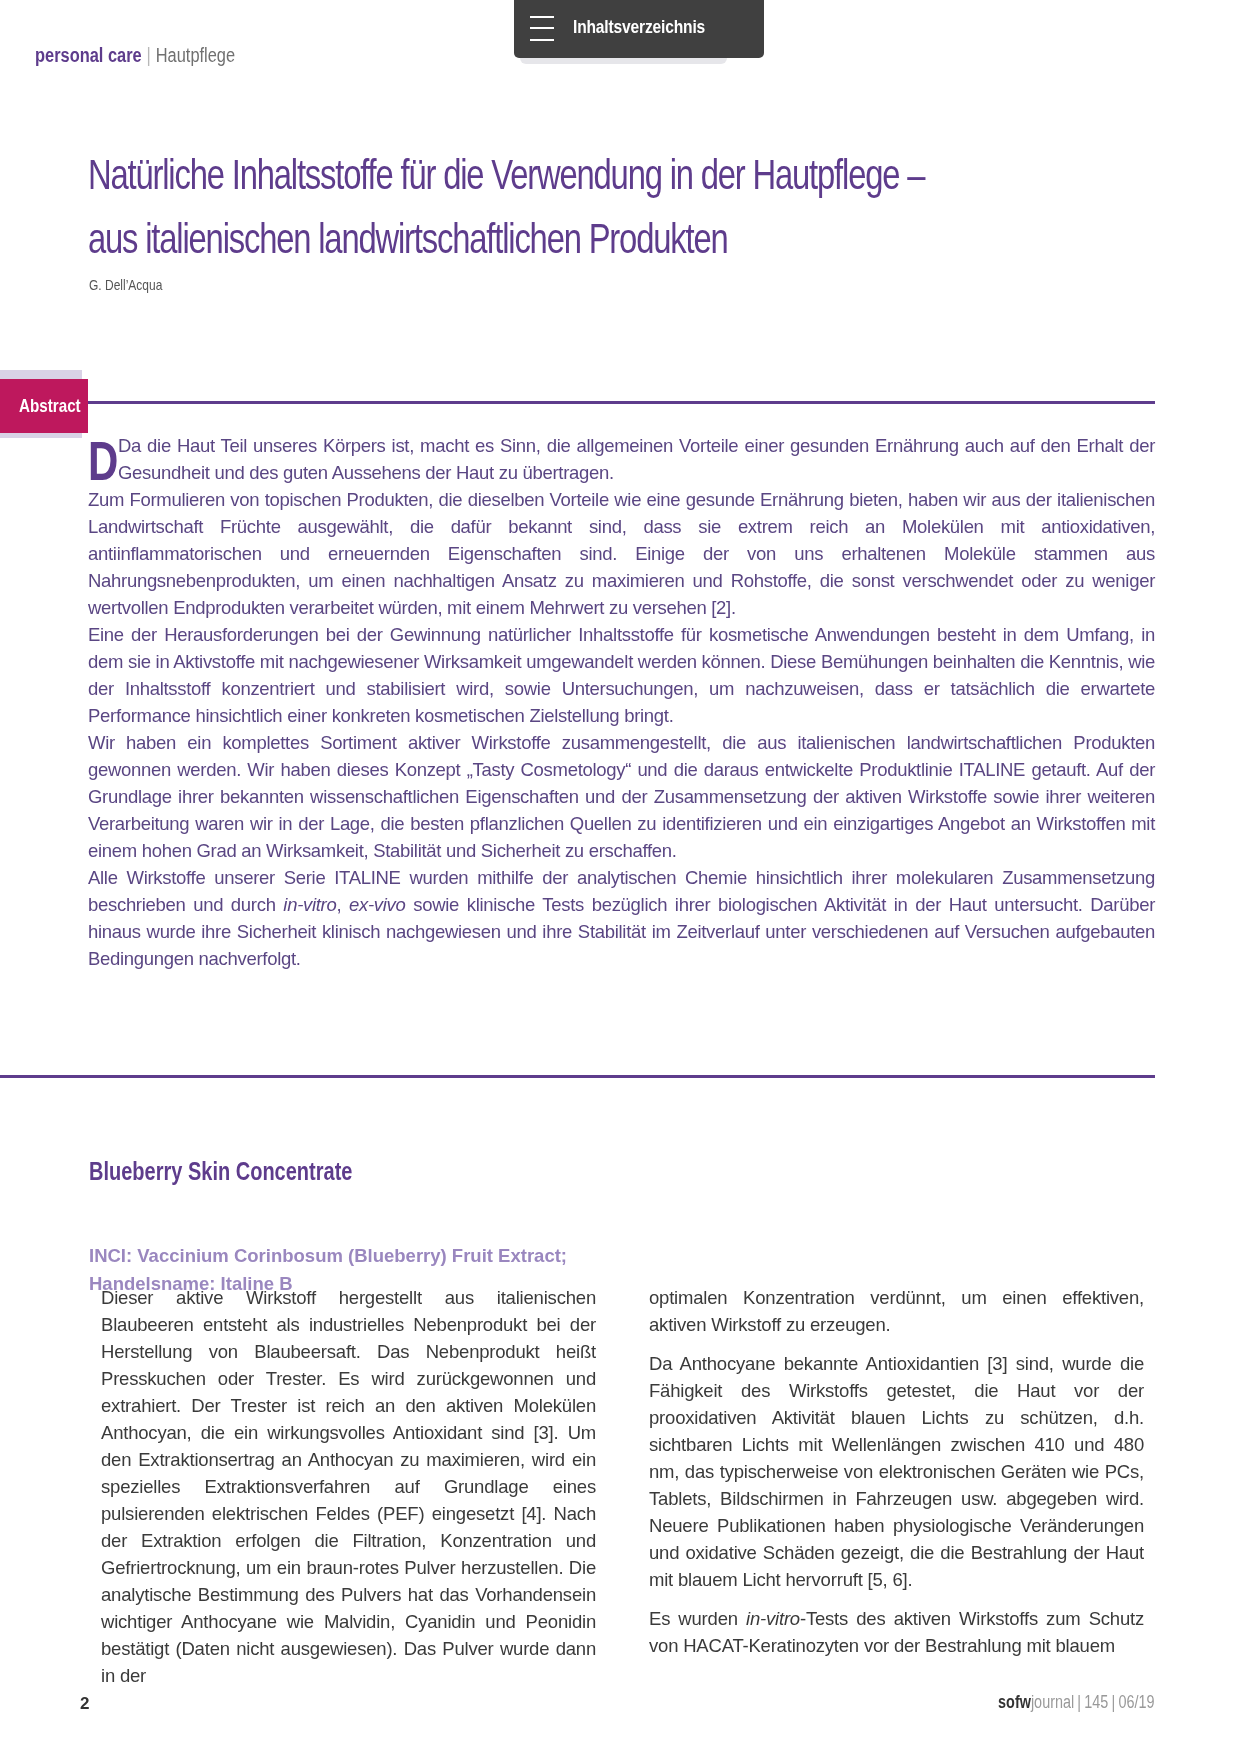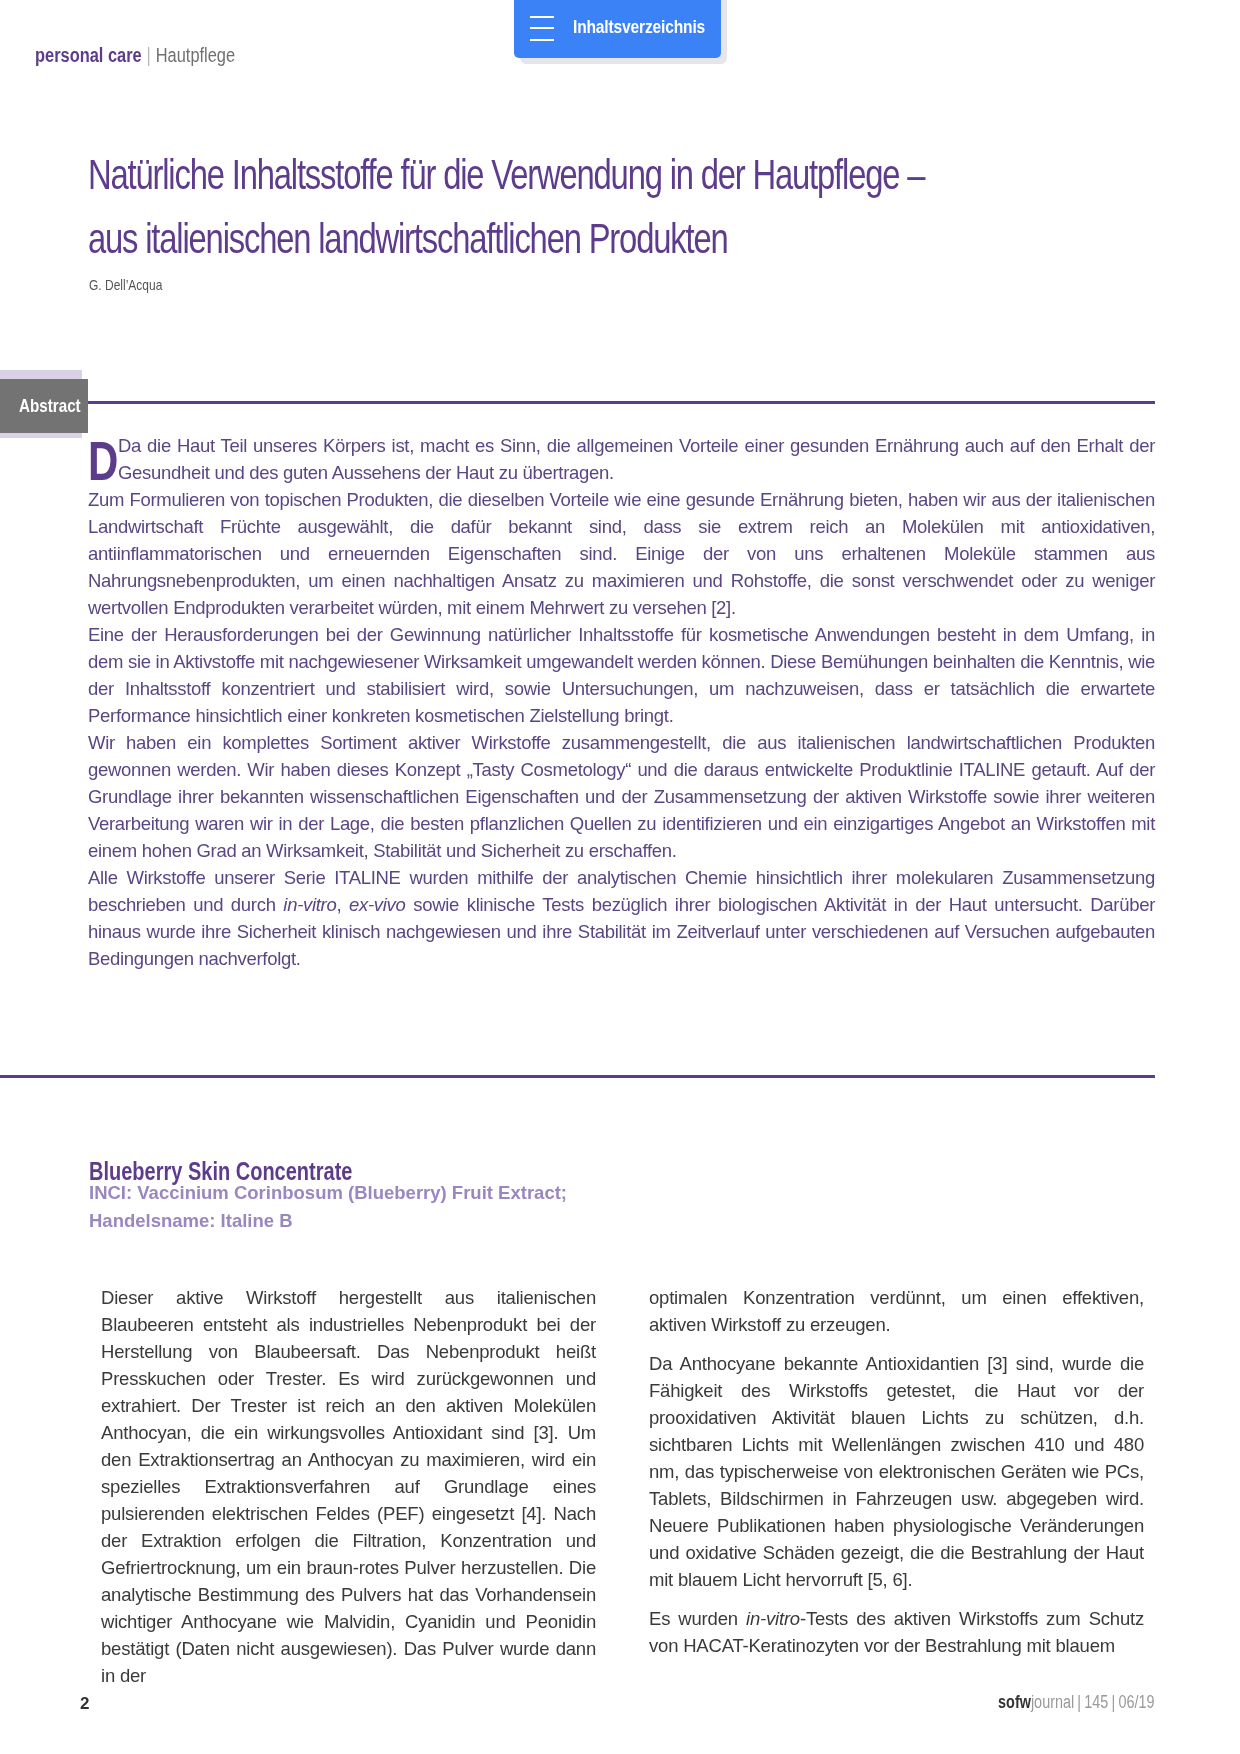--- a/index.html
+++ b/index.html
@@ -4,22 +4,22 @@
   <style>
     * { box-sizing: border-box; margin: 0; padding: 0; }
     html, body { width: 1240px; height: 1754px; background: #ffffff; overflow: hidden; }
     body { position: relative; font-family: "DejaVu Sans", sans-serif; }
 
     .toc-shadow {
       position: absolute; left: 520px; top: 0; width: 207px; height: 64px;
       background: #e6e6ea; border-radius: 0 0 6px 6px;
     }
     .toc-btn {
-      position: absolute; left: 514px; top: 0; width: 207px; height: 58px;
-      background: #3b82f6; border-radius: 0 0 5px 5px;
+      position: absolute; left: 514px; top: 0; width: 250px; height: 58px;
+      background: #404040; border-radius: 0 0 5px 5px;
       display: flex; align-items: center; cursor: pointer;
     }
     .toc-icon { position: absolute; left: 16px; top: 16px; width: 24px; height: 26px; }
     .toc-icon span { position: absolute; left: 0; width: 24px; height: 2px; background: #ffffff; }
     .toc-icon span:nth-child(1) { top: 0; }
     .toc-icon span:nth-child(2) { top: 11px; }
     .toc-icon span:nth-child(3) { top: 23px; }
     .toc-label {
       position: absolute; left: 59px; top: 16px;
       font-family: "Liberation Sans", sans-serif; font-weight: bold; font-size: 19px;
@@ -42,21 +42,21 @@
       transform: scaleX(0.78); transform-origin: left top;
     }
     .title div { white-space: nowrap; }
     .author {
       position: absolute; left: 89px; top: 276px; font-size: 15px; color: #555555;
       font-family: "Liberation Sans", sans-serif; transform: scaleX(0.8); transform-origin: left top;
     }
 
     .abstract-shadow { position: absolute; left: 0; top: 370px; width: 82px; height: 68px; background: #d9d2e6; }
     .abstract-tab {
-      position: absolute; left: 0; top: 379px; width: 88px; height: 54px; background: #737373;
+      position: absolute; left: 0; top: 379px; width: 88px; height: 54px; background: #be185d;
       color: #ffffff; font-family: "Liberation Sans", sans-serif; font-weight: bold; font-size: 19px;
       display: flex; align-items: center; padding-left: 19px;
     }
     .abstract-tab span { display: inline-block; transform: scaleX(0.8); transform-origin: left center; }
     .abstract-rule { position: absolute; left: 88px; top: 401px; width: 1067px; height: 3px; background: #5e3c8c; }
 
     .abstract-body {
       position: absolute; left: 88px; top: 432px; width: 1067px;
       font-family: "Liberation Sans", sans-serif; font-size: 18.5px; line-height: 27px;
       color: #5a4683; text-align: justify; letter-spacing: -0.3px;
@@ -68,21 +68,21 @@
       transform: scaleX(0.75); transform-origin: left top; width: 26px;
     }
     .bottom-rule { position: absolute; left: 0; top: 1075px; width: 1155px; height: 3px; background: #5e3c8c; }
 
     .sub-heading {
       position: absolute; left: 89px; top: 1157px; font-family: "Liberation Sans", sans-serif;
       font-weight: bold; font-size: 25px; color: #5e3c8c; white-space: nowrap;
       transform: scaleX(0.8); transform-origin: left top;
     }
     .inci {
-      position: absolute; left: 89px; top: 1179px; font-family: "Liberation Sans", sans-serif;
+      position: absolute; left: 89px; top: 1242px; font-family: "Liberation Sans", sans-serif;
       font-weight: bold; font-size: 18.5px; line-height: 28px; color: #9a87bf;
     }
 
     .col {
       position: absolute; top: 1272px; width: 519px; font-family: "Liberation Sans", sans-serif;
       font-size: 18.5px; line-height: 27px; color: #3a3a3a; text-align: justify; letter-spacing: -0.2px;
     }
     .col p { margin: 12px; }
     .col-left { left: 89px; }
     .col-right { left: 637px; }

